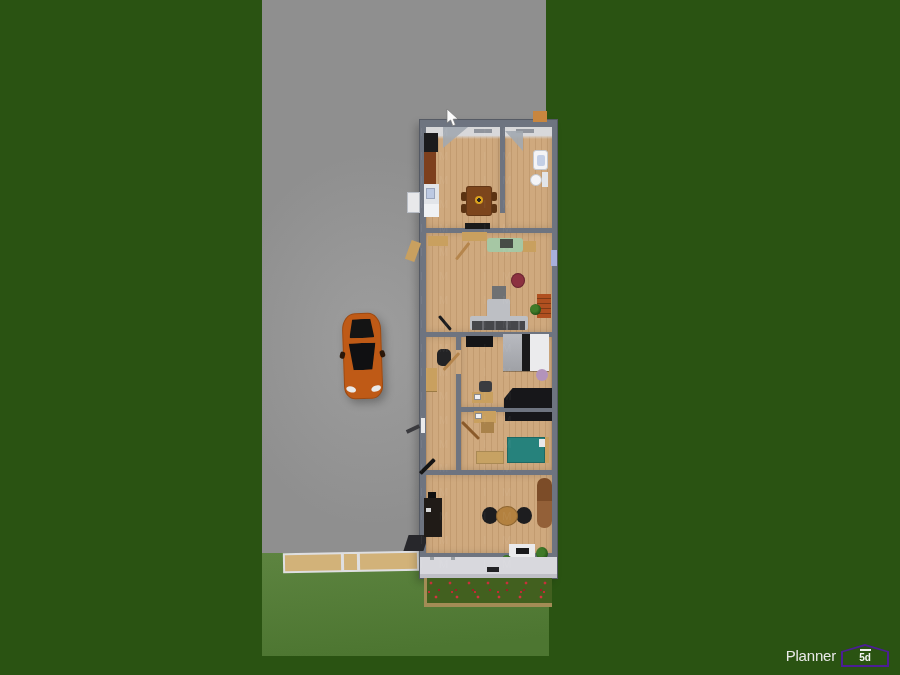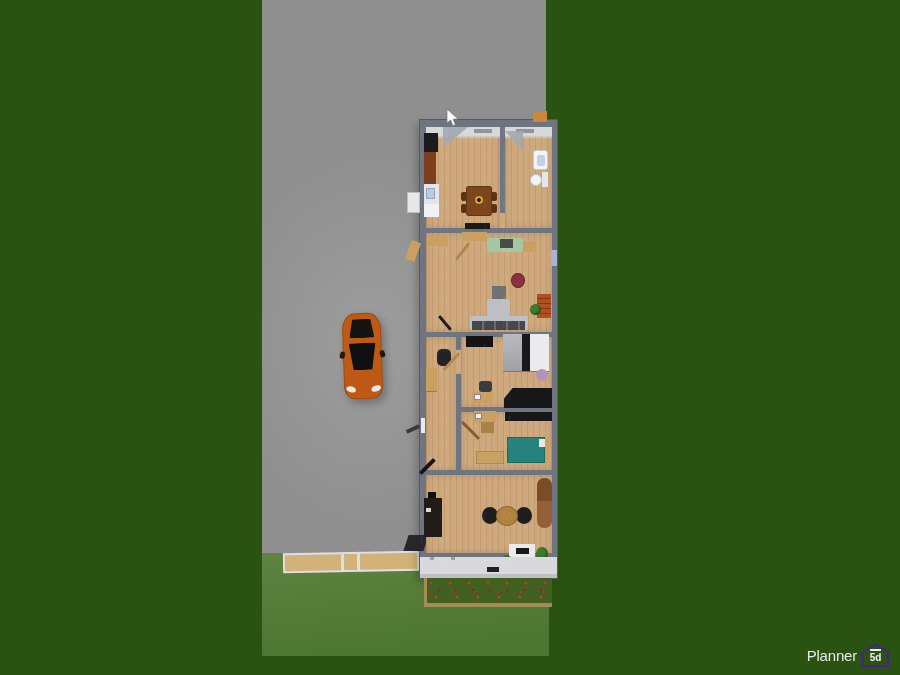--- a/index.html
+++ b/index.html
@@ -75,21 +75,21 @@
   #watermark{
     left:420px;top:120px;width:137px;height:458px;overflow:hidden;
     color:#fff;opacity:.05;font-size:11px;line-height:24px;letter-spacing:16px;
     word-break:break-all;pointer-events:none;
   }
   
   #cursor{left:446px;top:108px;width:14px;height:20px;}
   
   #logo{right:11px;bottom:8px;display:flex;align-items:center;gap:5px;}
   #logo-text{color:var(--logo-text,#e9e9e9);font-size:15px;font-weight:500;letter-spacing:-.2px;}
-  #logo-badge{width:27px;height:23px;clip-path:polygon(50% 0,100% 31%,100% 100%,0 100%,0 31%);
+  #logo-badge{width:48px;height:23px;clip-path:polygon(50% 0,100% 31%,100% 100%,0 100%,0 31%);
     background:#4c1d95;display:flex;}
   #logo-badge-inner{flex:1;margin:2px;clip-path:polygon(50% 0,100% 33%,100% 100%,0 100%,0 33%);
     background:var(--background-grass,#2a5312);
     display:flex;flex-direction:column;align-items:center;justify-content:flex-end;}
   #logo-badge-line{width:11px;height:2px;background:#ededed;margin-bottom:1px;}
   #logo-badge-text{color:#f2f2f2;font-size:10px;font-weight:700;line-height:11px;margin-bottom:2px;}
 </style>
 </head>
 <body>
 

